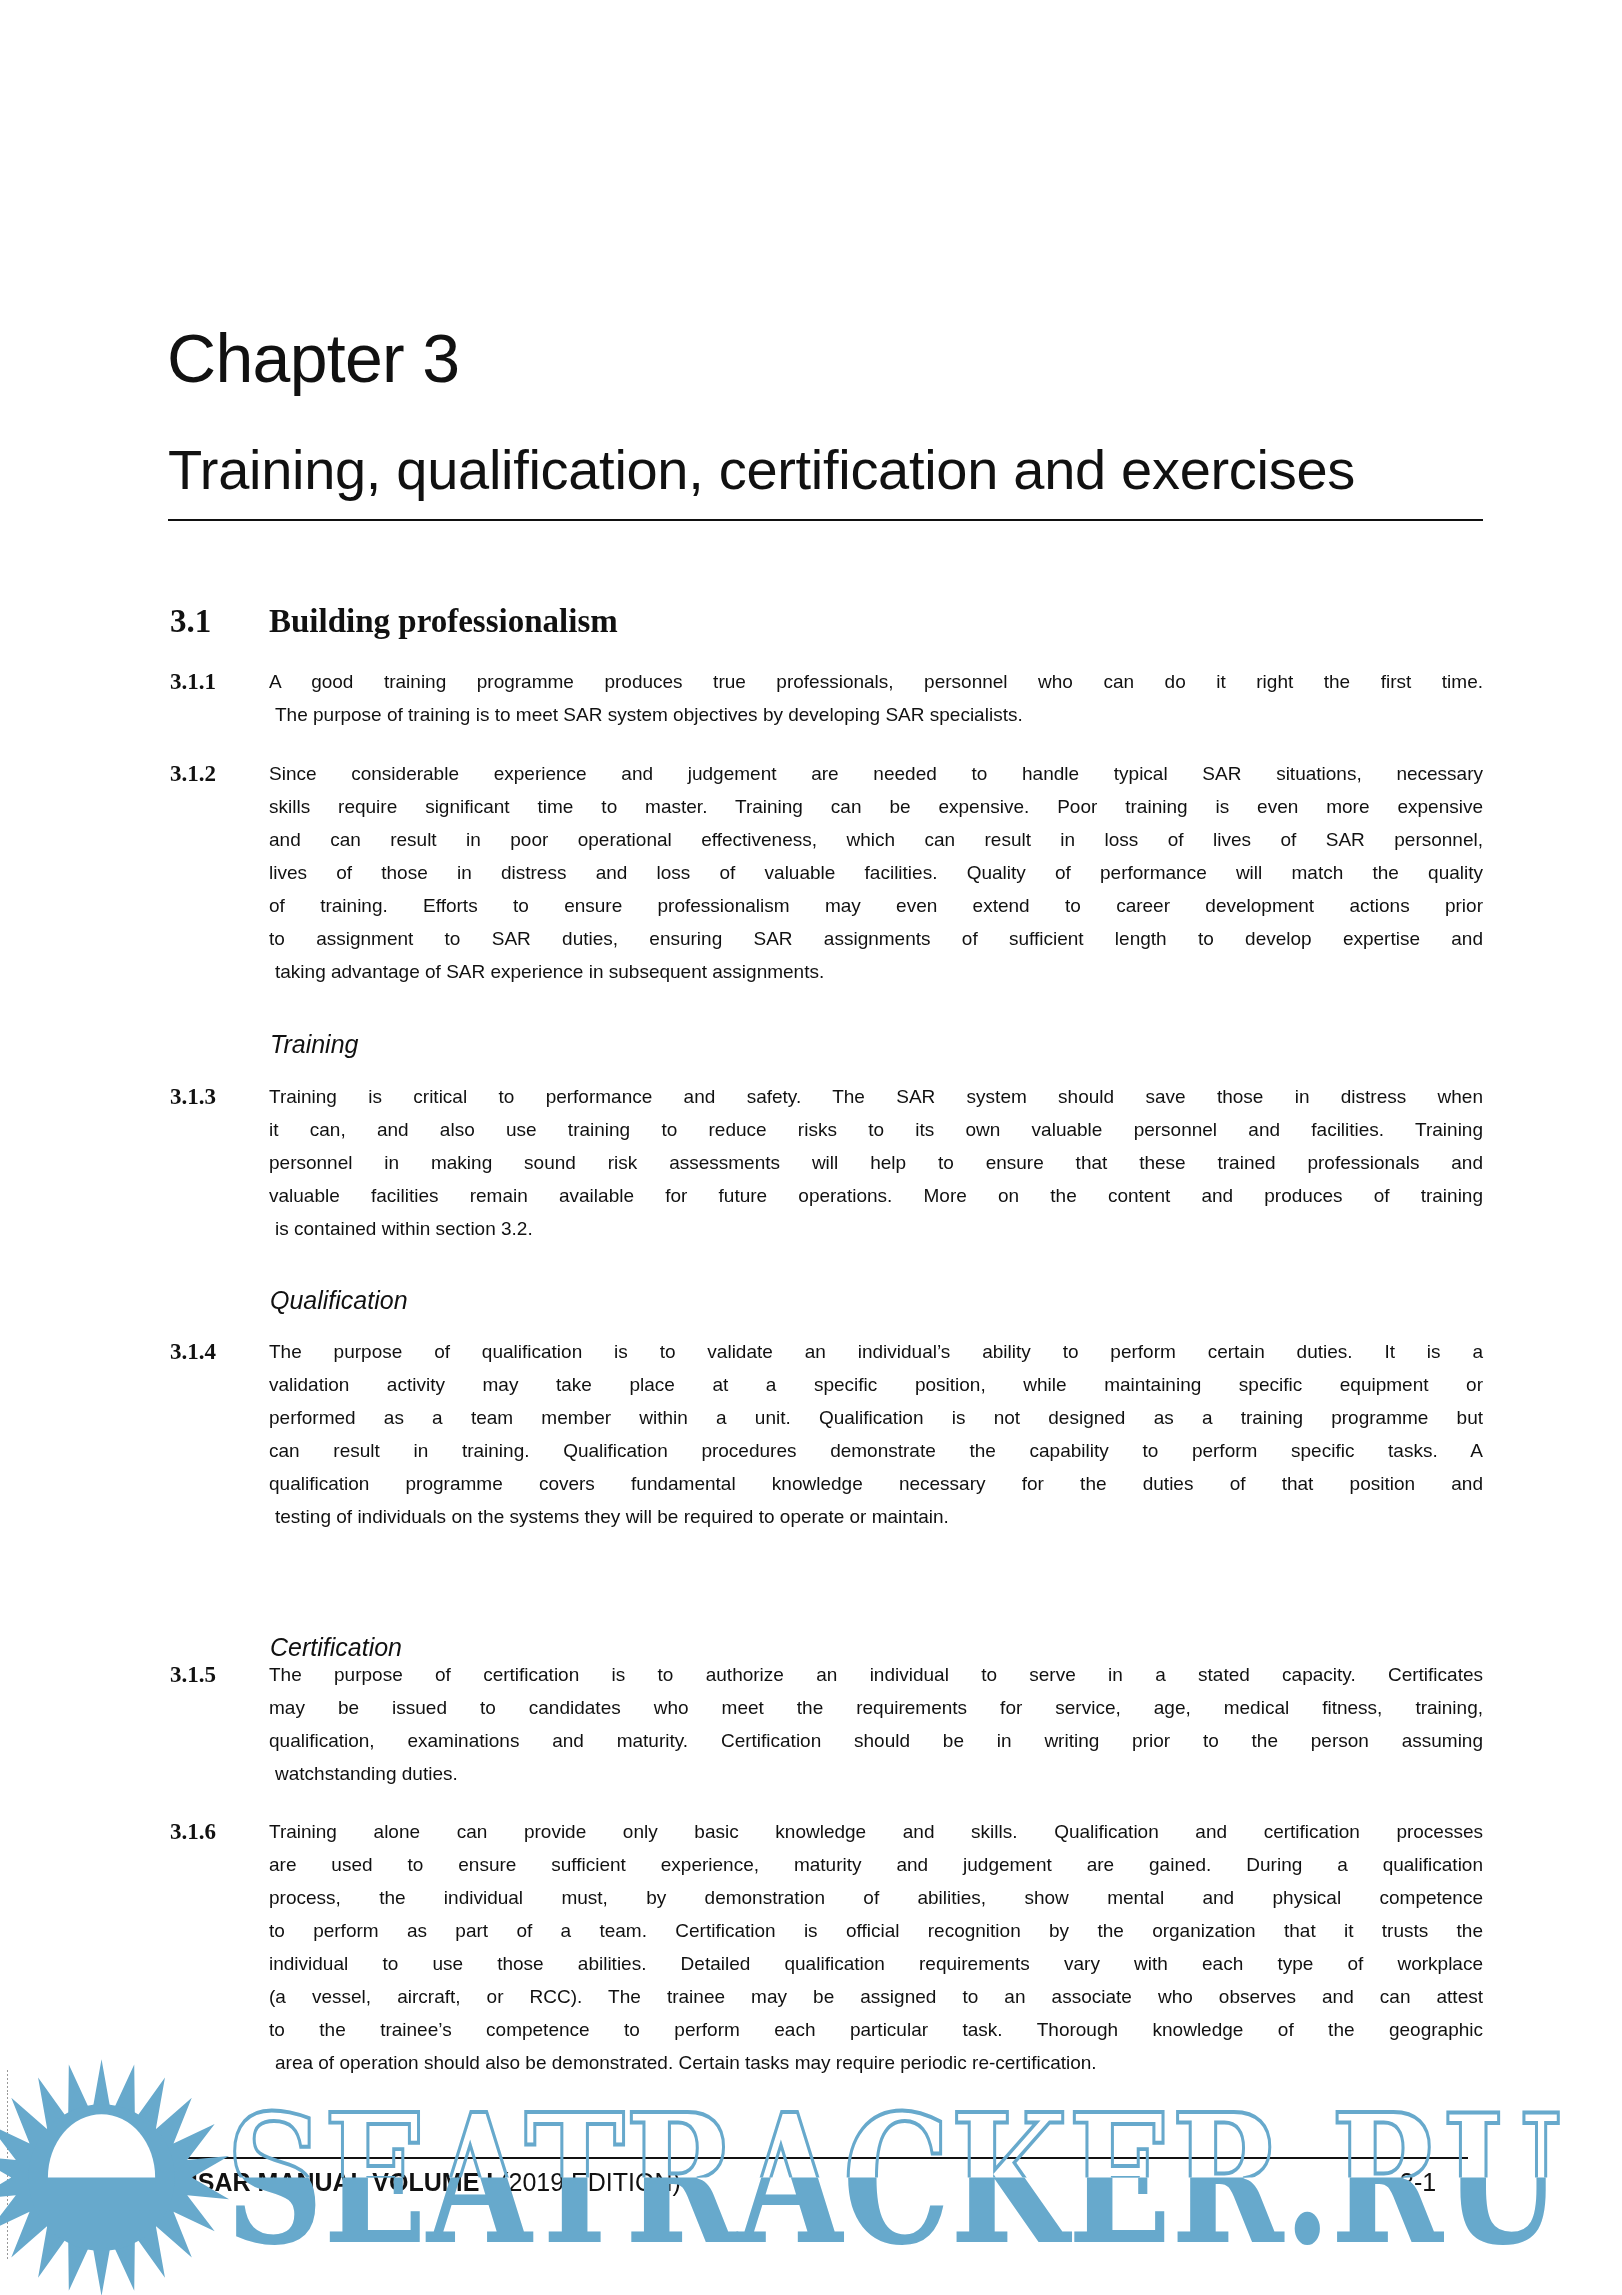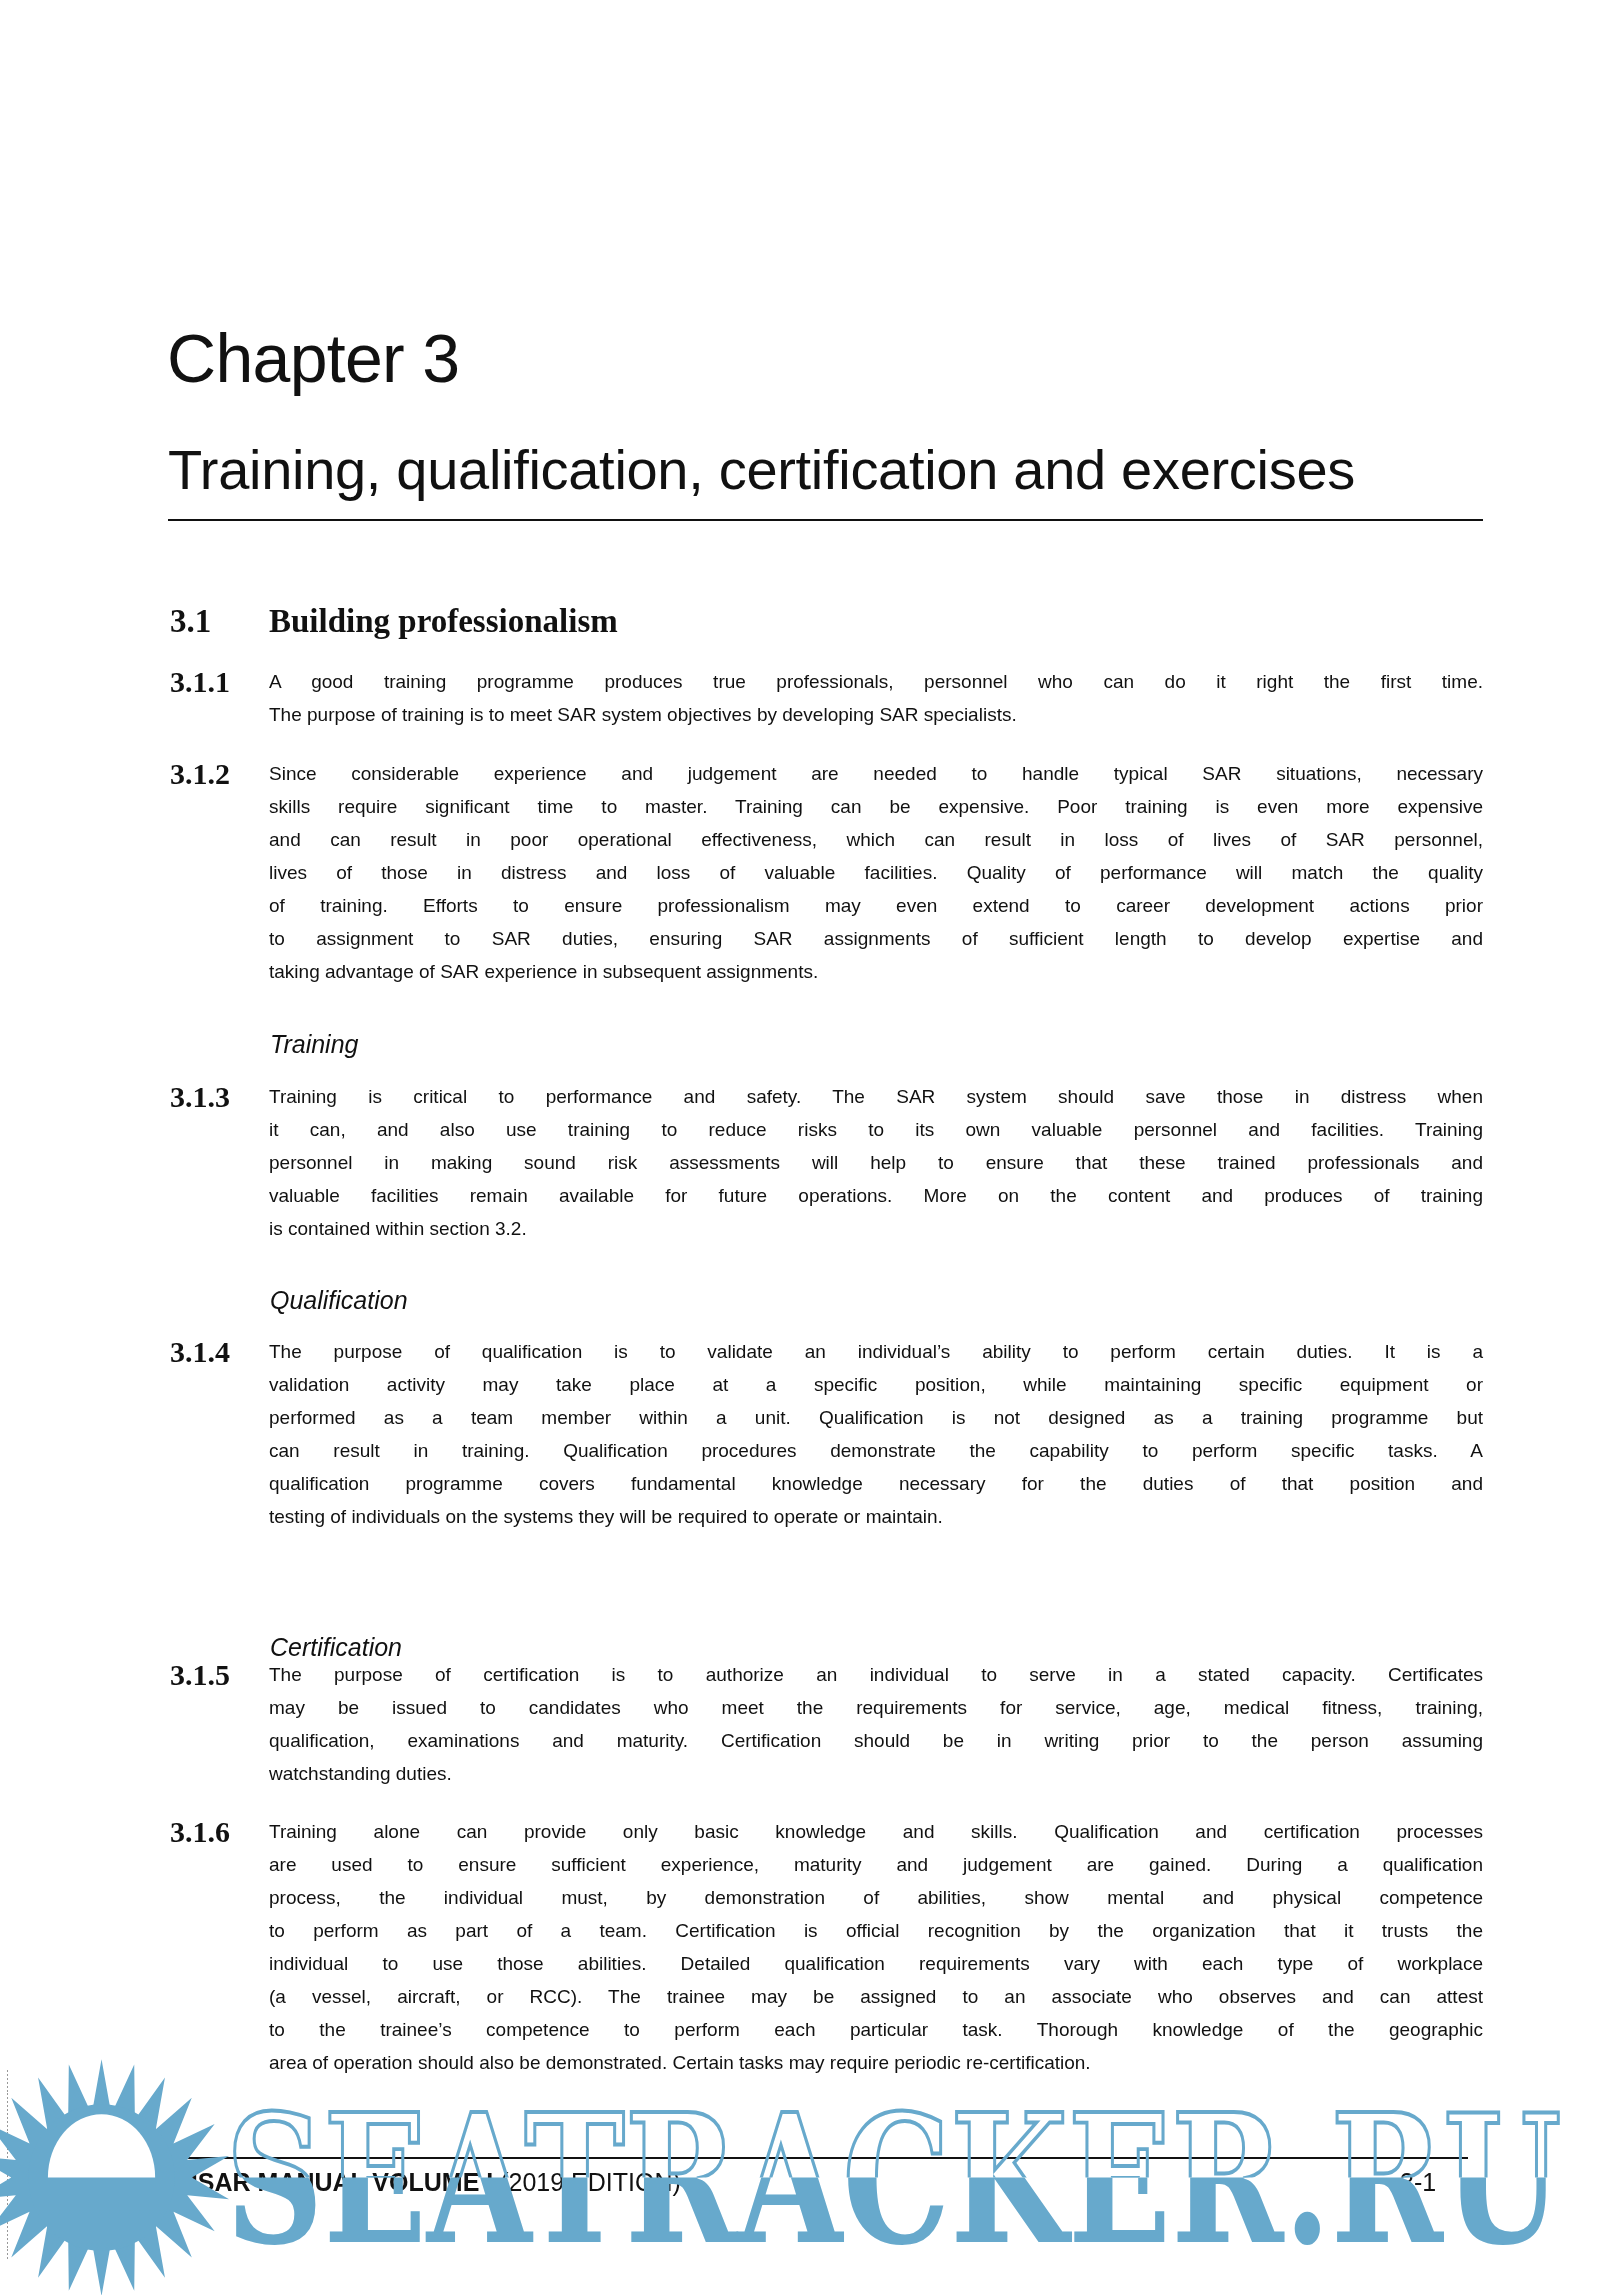--- a/index.html
+++ b/index.html
@@ -10,24 +10,24 @@
   .chapter-subtitle { left: 168px; top: 445px; font-size: 56px; line-height: 50px; font-weight: 400; letter-spacing: -0.3px; white-space: nowrap; font-family: "Liberation Sans", sans-serif; }
   .rule { background: #111111; height: 2px; }
 
   .h2 { top: 602px; height: 39px; font-family: "Liberation Serif", serif; font-weight: 700; font-size: 33px; line-height: 39px; white-space: nowrap; }
   .h2 .num { position: absolute; left: 170px; }
   .h2 .txt { position: absolute; left: 269px; }
 
   .subhead { left: 270px; font-family: Liberation Sans, sans-serif; font-style: italic; font-size: 25px; line-height: 33px; white-space: nowrap; }
 
   .para { left: 0; width: 1623px; }
-  .para .pnum { position: absolute; left: 170px; top: 0; font-family: "Liberation Serif", serif; font-weight: 700; font-size: 30px; line-height: 33px; text-align: right; }
+  .para .pnum { position: absolute; left: 170px; top: 0; font-family: "Liberation Serif", serif; font-weight: 700; font-size: 23px; line-height: 33px; text-align: right; }
   .para .pbody { position: absolute; left: 269px; top: 0; width: 1214px; font-family: "Liberation Sans", sans-serif; font-size: 19px; line-height: 33px; }
   .line { display: block; height: 33px; white-space: nowrap; text-align: justify; text-align-last: justify; overflow: visible; }
-  .line.last { text-align-last: left; }
+  .line.last { text-align-last: left; margin-left: 6px; }
 
   .footer-text { left: 152px; top: 2167px; font-size: 25px; line-height: 30px; white-space: nowrap; font-family: "Liberation Sans", sans-serif; }
   .footer-text .bold { font-weight: 700; }
   .page-num { left: 1400px; width: 67px; top: 2167px; font-size: 25px; line-height: 30px; text-align: left; font-family: "Liberation Sans", sans-serif; }
 
   .scan-edge { left: 6.5px; top: 2070px; width: 1.3px; height: 190px; background: repeating-linear-gradient(to bottom, #555 0 2px, transparent 2px 3.9px); opacity: 0.6; }
 
   .watermark { left: 0; top: 2054px; width: 1623px; height: 242px; pointer-events: none; }
 </style>
 </head>

